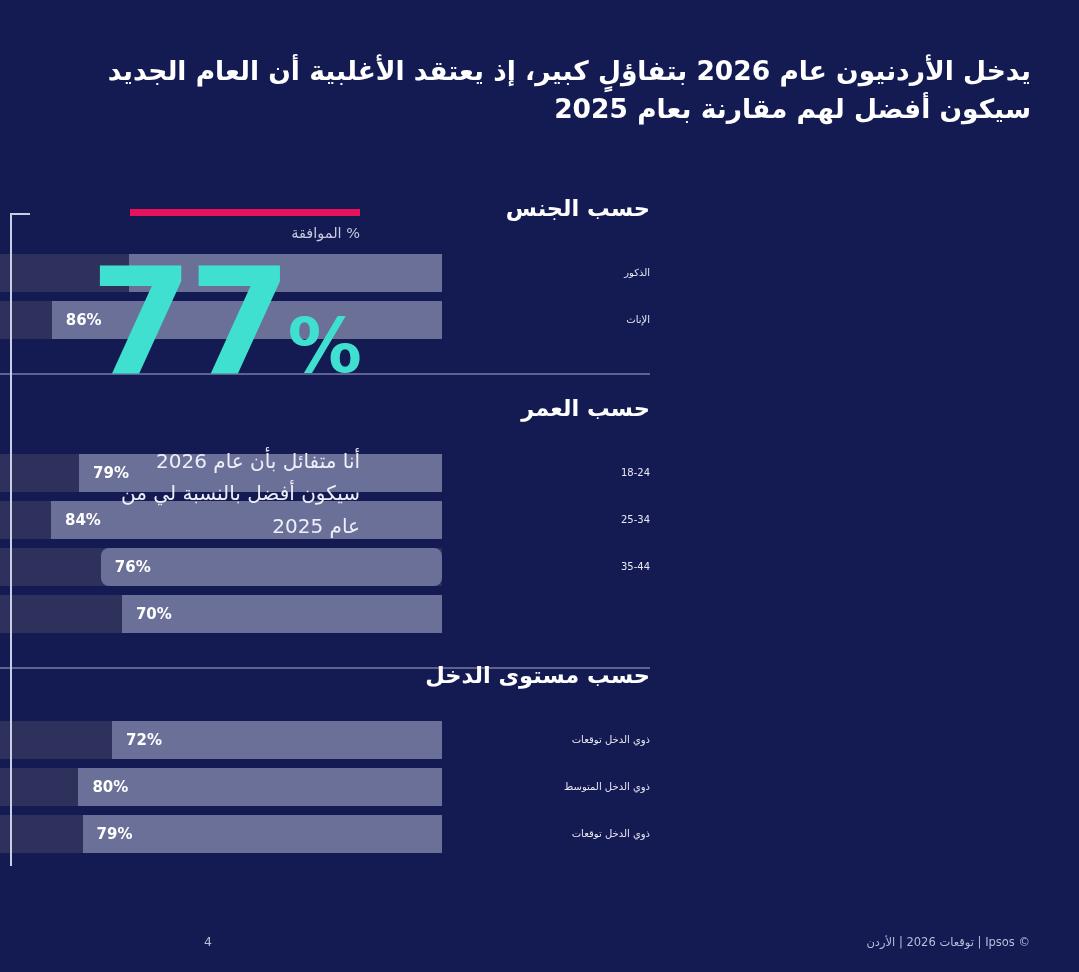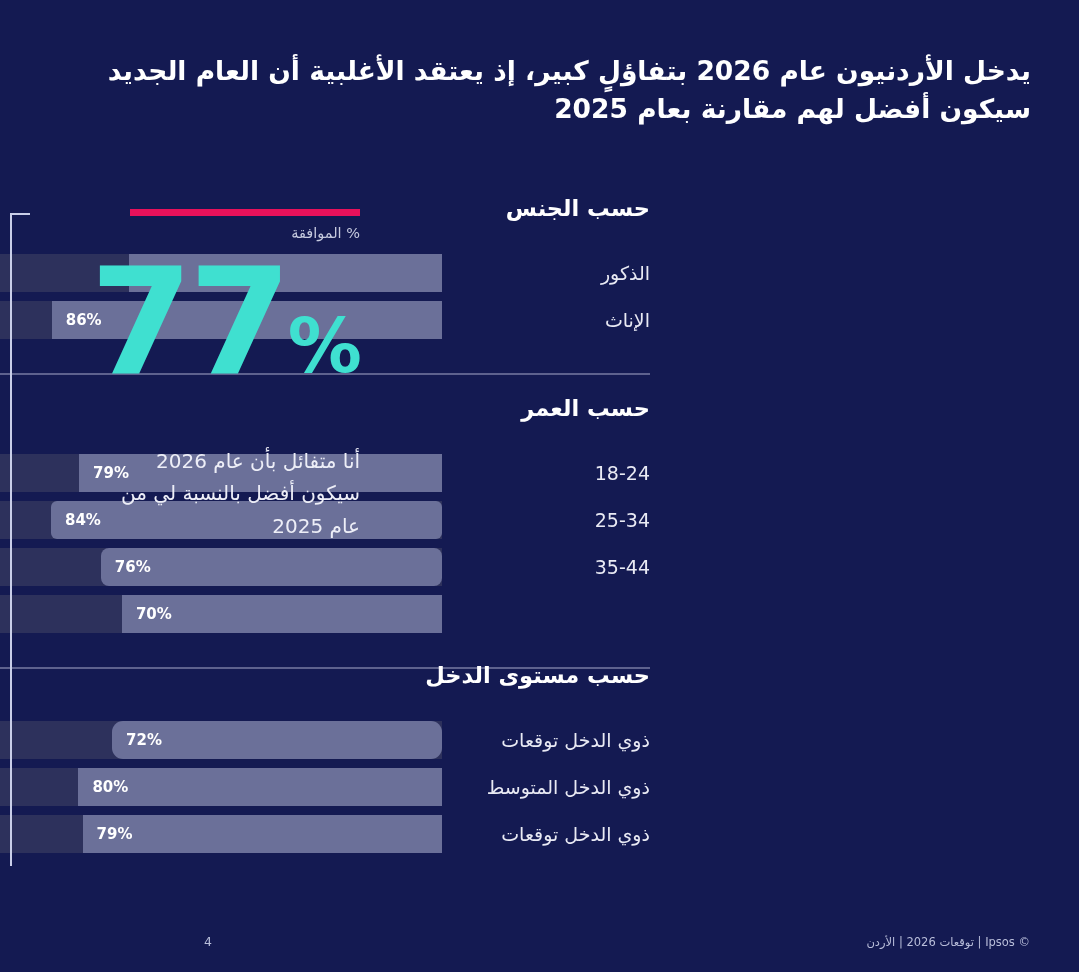--- a/index.html
+++ b/index.html
@@ -77,21 +77,21 @@
   
   .row-label {
     position:absolute;
     top:0;
     right:0;
     width:208px;
     height:38px;
     line-height:38px;
     text-align:right;
     direction:rtl;
-    font-size:19px;
+    font-size:10px;
     font-weight:normal;
     color:#E9EAF4;
     white-space:nowrap;
     padding-left:12px;
   }
 
   
   .bar-track {
     position:absolute;
     top:0;
@@ -266,21 +266,21 @@
       <div class="bar-row">
         <div class="bar-track">
           <div class="bar-fill" style="width:51.7%;">
             <span class="bar-value">79%</span>
           </div>
         </div>
         <div class="row-label">18-24</div>
       </div>
       <div class="bar-row">
         <div class="bar-track">
-          <div class="bar-fill" style="width:55.7%;border-radius:6px;">
+          <div class="bar-fill" style="width:55.7%;">
             <span class="bar-value">84%</span>
           </div>
         </div>
         <div class="row-label">25-34</div>
       </div>
       <div class="bar-row">
         <div class="bar-track">
           <div class="bar-fill" style="width:48.6%;border-radius:8px;">
             <span class="bar-value">76%</span>
           </div>
@@ -296,21 +296,21 @@
       </div>
     </div>
     <div class="section-divider" style="top:272px;"></div>
   </div>
 
   <div class="section" style="position:absolute; top:467px; left:0; right:0;">
     <div class="section-title">حسب مستوى الدخل</div>
     <div class="rows" style="margin-top:33px;">
       <div class="bar-row">
         <div class="bar-track">
-          <div class="bar-fill" style="width:47.0%;border-radius:11px;">
+          <div class="bar-fill" style="width:47.0%;">
             <span class="bar-value">72%</span>
           </div>
         </div>
         <div class="row-label">ذوي الدخل توقعات</div>
       </div>
       <div class="bar-row">
         <div class="bar-track">
           <div class="bar-fill" style="width:51.8%;">
             <span class="bar-value">80%</span>
           </div>

